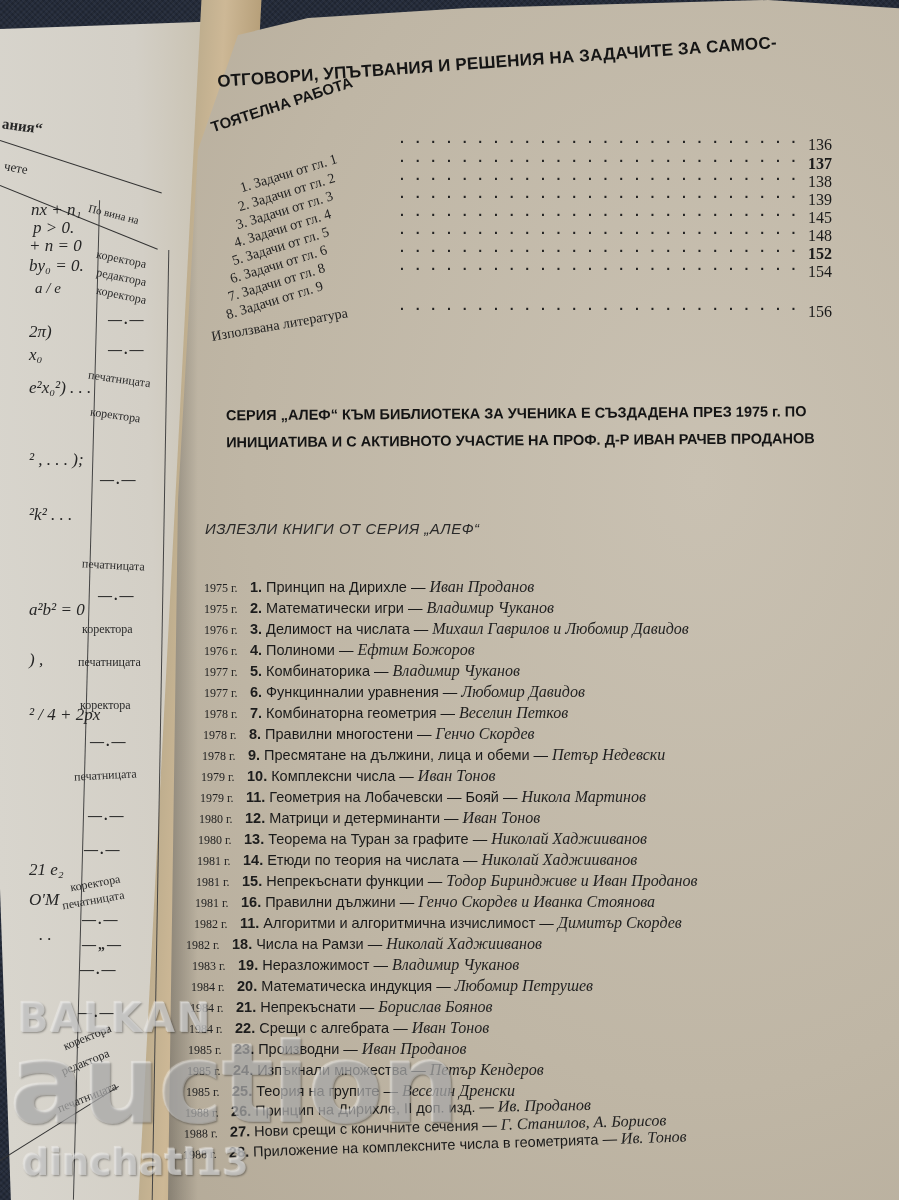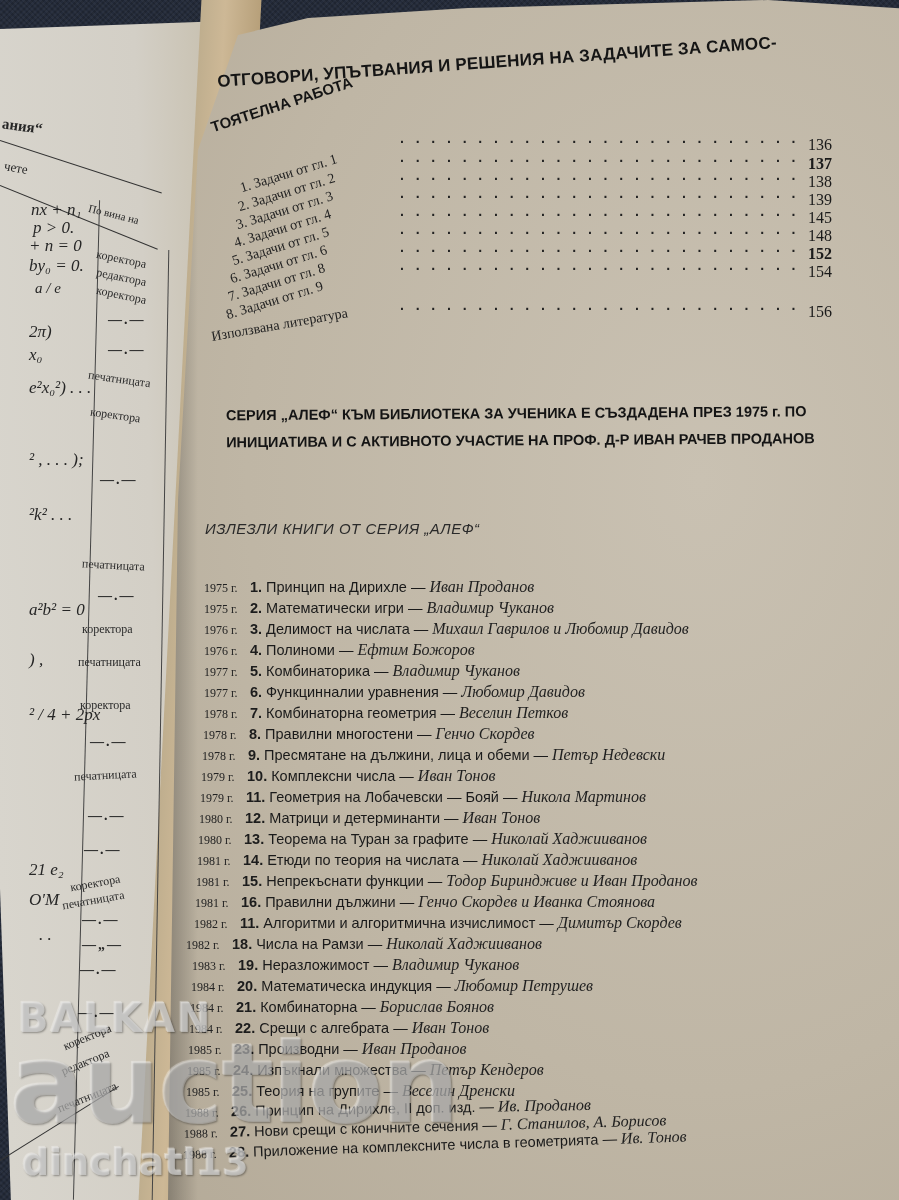--- a/index.html
+++ b/index.html
@@ -230,21 +230,21 @@
   <div class="book-row" style="left:200px;top:788px;"><span class="book-year">1979 г.</span><span class="book-num">11.</span><span class="book-title">Геометрия на Лобачевски — Бояй</span><span class="book-dash">—</span><span class="book-author">Никола Мартинов</span></div>
   <div class="book-row" style="left:199px;top:809px;"><span class="book-year">1980 г.</span><span class="book-num">12.</span><span class="book-title">Матрици и детерминанти</span><span class="book-dash">—</span><span class="book-author">Иван Тонов</span></div>
   <div class="book-row" style="left:198px;top:830px;"><span class="book-year">1980 г.</span><span class="book-num">13.</span><span class="book-title">Теорема на Туран за графите</span><span class="book-dash">—</span><span class="book-author">Николай Хаджииванов</span></div>
   <div class="book-row" style="left:197px;top:851px;"><span class="book-year">1981 г.</span><span class="book-num">14.</span><span class="book-title">Етюди по теория на числата</span><span class="book-dash">—</span><span class="book-author">Николай Хаджииванов</span></div>
   <div class="book-row" style="left:196px;top:872px;"><span class="book-year">1981 г.</span><span class="book-num">15.</span><span class="book-title">Непрекъснати функции</span><span class="book-dash">—</span><span class="book-author">Тодор Бириндживе и Иван Проданов</span></div>
   <div class="book-row" style="left:195px;top:893px;"><span class="book-year">1981 г.</span><span class="book-num">16.</span><span class="book-title">Правилни дължини</span><span class="book-dash">—</span><span class="book-author">Генчо Скордев и Иванка Стоянова</span></div>
   <div class="book-row" style="left:194px;top:914px;"><span class="book-year">1982 г.</span><span class="book-num">11.</span><span class="book-title">Алгоритми и алгоритмична изчислимост</span><span class="book-dash">—</span><span class="book-author">Димитър Скордев</span></div>
   <div class="book-row" style="left:186px;top:935px;"><span class="book-year">1982 г.</span><span class="book-num">18.</span><span class="book-title">Числа на Рамзи</span><span class="book-dash">—</span><span class="book-author">Николай Хаджииванов</span></div>
   <div class="book-row" style="left:192px;top:956px;"><span class="book-year">1983 г.</span><span class="book-num">19.</span><span class="book-title">Неразложимост</span><span class="book-dash">—</span><span class="book-author">Владимир Чуканов</span></div>
   <div class="book-row" style="left:191px;top:977px;"><span class="book-year">1984 г.</span><span class="book-num">20.</span><span class="book-title">Математическа индукция</span><span class="book-dash">—</span><span class="book-author">Любомир Петрушев</span></div>
-  <div class="book-row" style="left:190px;top:998px;"><span class="book-year">1984 г.</span><span class="book-num">21.</span><span class="book-title">Комбинаторна</span><span class="book-dash">—</span><span class="book-author">Борислав Боянов</span></div>
+  <div class="book-row" style="left:190px;top:998px;"><span class="book-year">1984 г.</span><span class="book-num">21.</span><span class="book-title">Непрекъснати</span><span class="book-dash">—</span><span class="book-author">Борислав Боянов</span></div>
   <div class="book-row" style="left:189px;top:1019px;"><span class="book-year">1984 г.</span><span class="book-num">22.</span><span class="book-title">Срещи с алгебрата</span><span class="book-dash">—</span><span class="book-author">Иван Тонов</span></div>
   <div class="book-row" style="left:188px;top:1040px;"><span class="book-year">1985 г.</span><span class="book-num">23.</span><span class="book-title">Производни</span><span class="book-dash">—</span><span class="book-author">Иван Проданов</span></div>
   <div class="book-row" style="left:187px;top:1061px;"><span class="book-year">1985 г.</span><span class="book-num">24.</span><span class="book-title">Изпъкнали множества</span><span class="book-dash">—</span><span class="book-author">Петър Кендеров</span></div>
   <div class="book-row" style="left:186px;top:1082px;"><span class="book-year">1985 г.</span><span class="book-num">25.</span><span class="book-title">Теория на групите</span><span class="book-dash">—</span><span class="book-author">Веселин Дренски</span></div>
   <div class="book-row" style="left:185px;top:1103px;transform:rotate(-1deg);transform-origin:left;"><span class="book-year">1988 г.</span><span class="book-num">26.</span><span class="book-title">Принцип на Дирихле, II доп. изд.</span><span class="book-dash">—</span><span class="book-author">Ив. Проданов</span></div>
   <div class="book-row" style="left:184px;top:1124px;transform:rotate(-1.5deg);transform-origin:left;"><span class="book-year">1988 г.</span><span class="book-num">27.</span><span class="book-title">Нови срещи с коничните сечения</span><span class="book-dash">—</span><span class="book-author">Г. Станилов, А. Борисов</span></div>
   <div class="book-row" style="left:183px;top:1145px;transform:rotate(-2deg);transform-origin:left;"><span class="book-year">1988 г.</span><span class="book-num">28.</span><span class="book-title">Приложение на комплексните числа в геометрията</span><span class="book-dash">—</span><span class="book-author">Ив. Тонов</span></div>
 </div>
 
 <div class="watermark" style="left:18px;top:995px;font-size:40px;letter-spacing:2px;">BALKAN</div>

